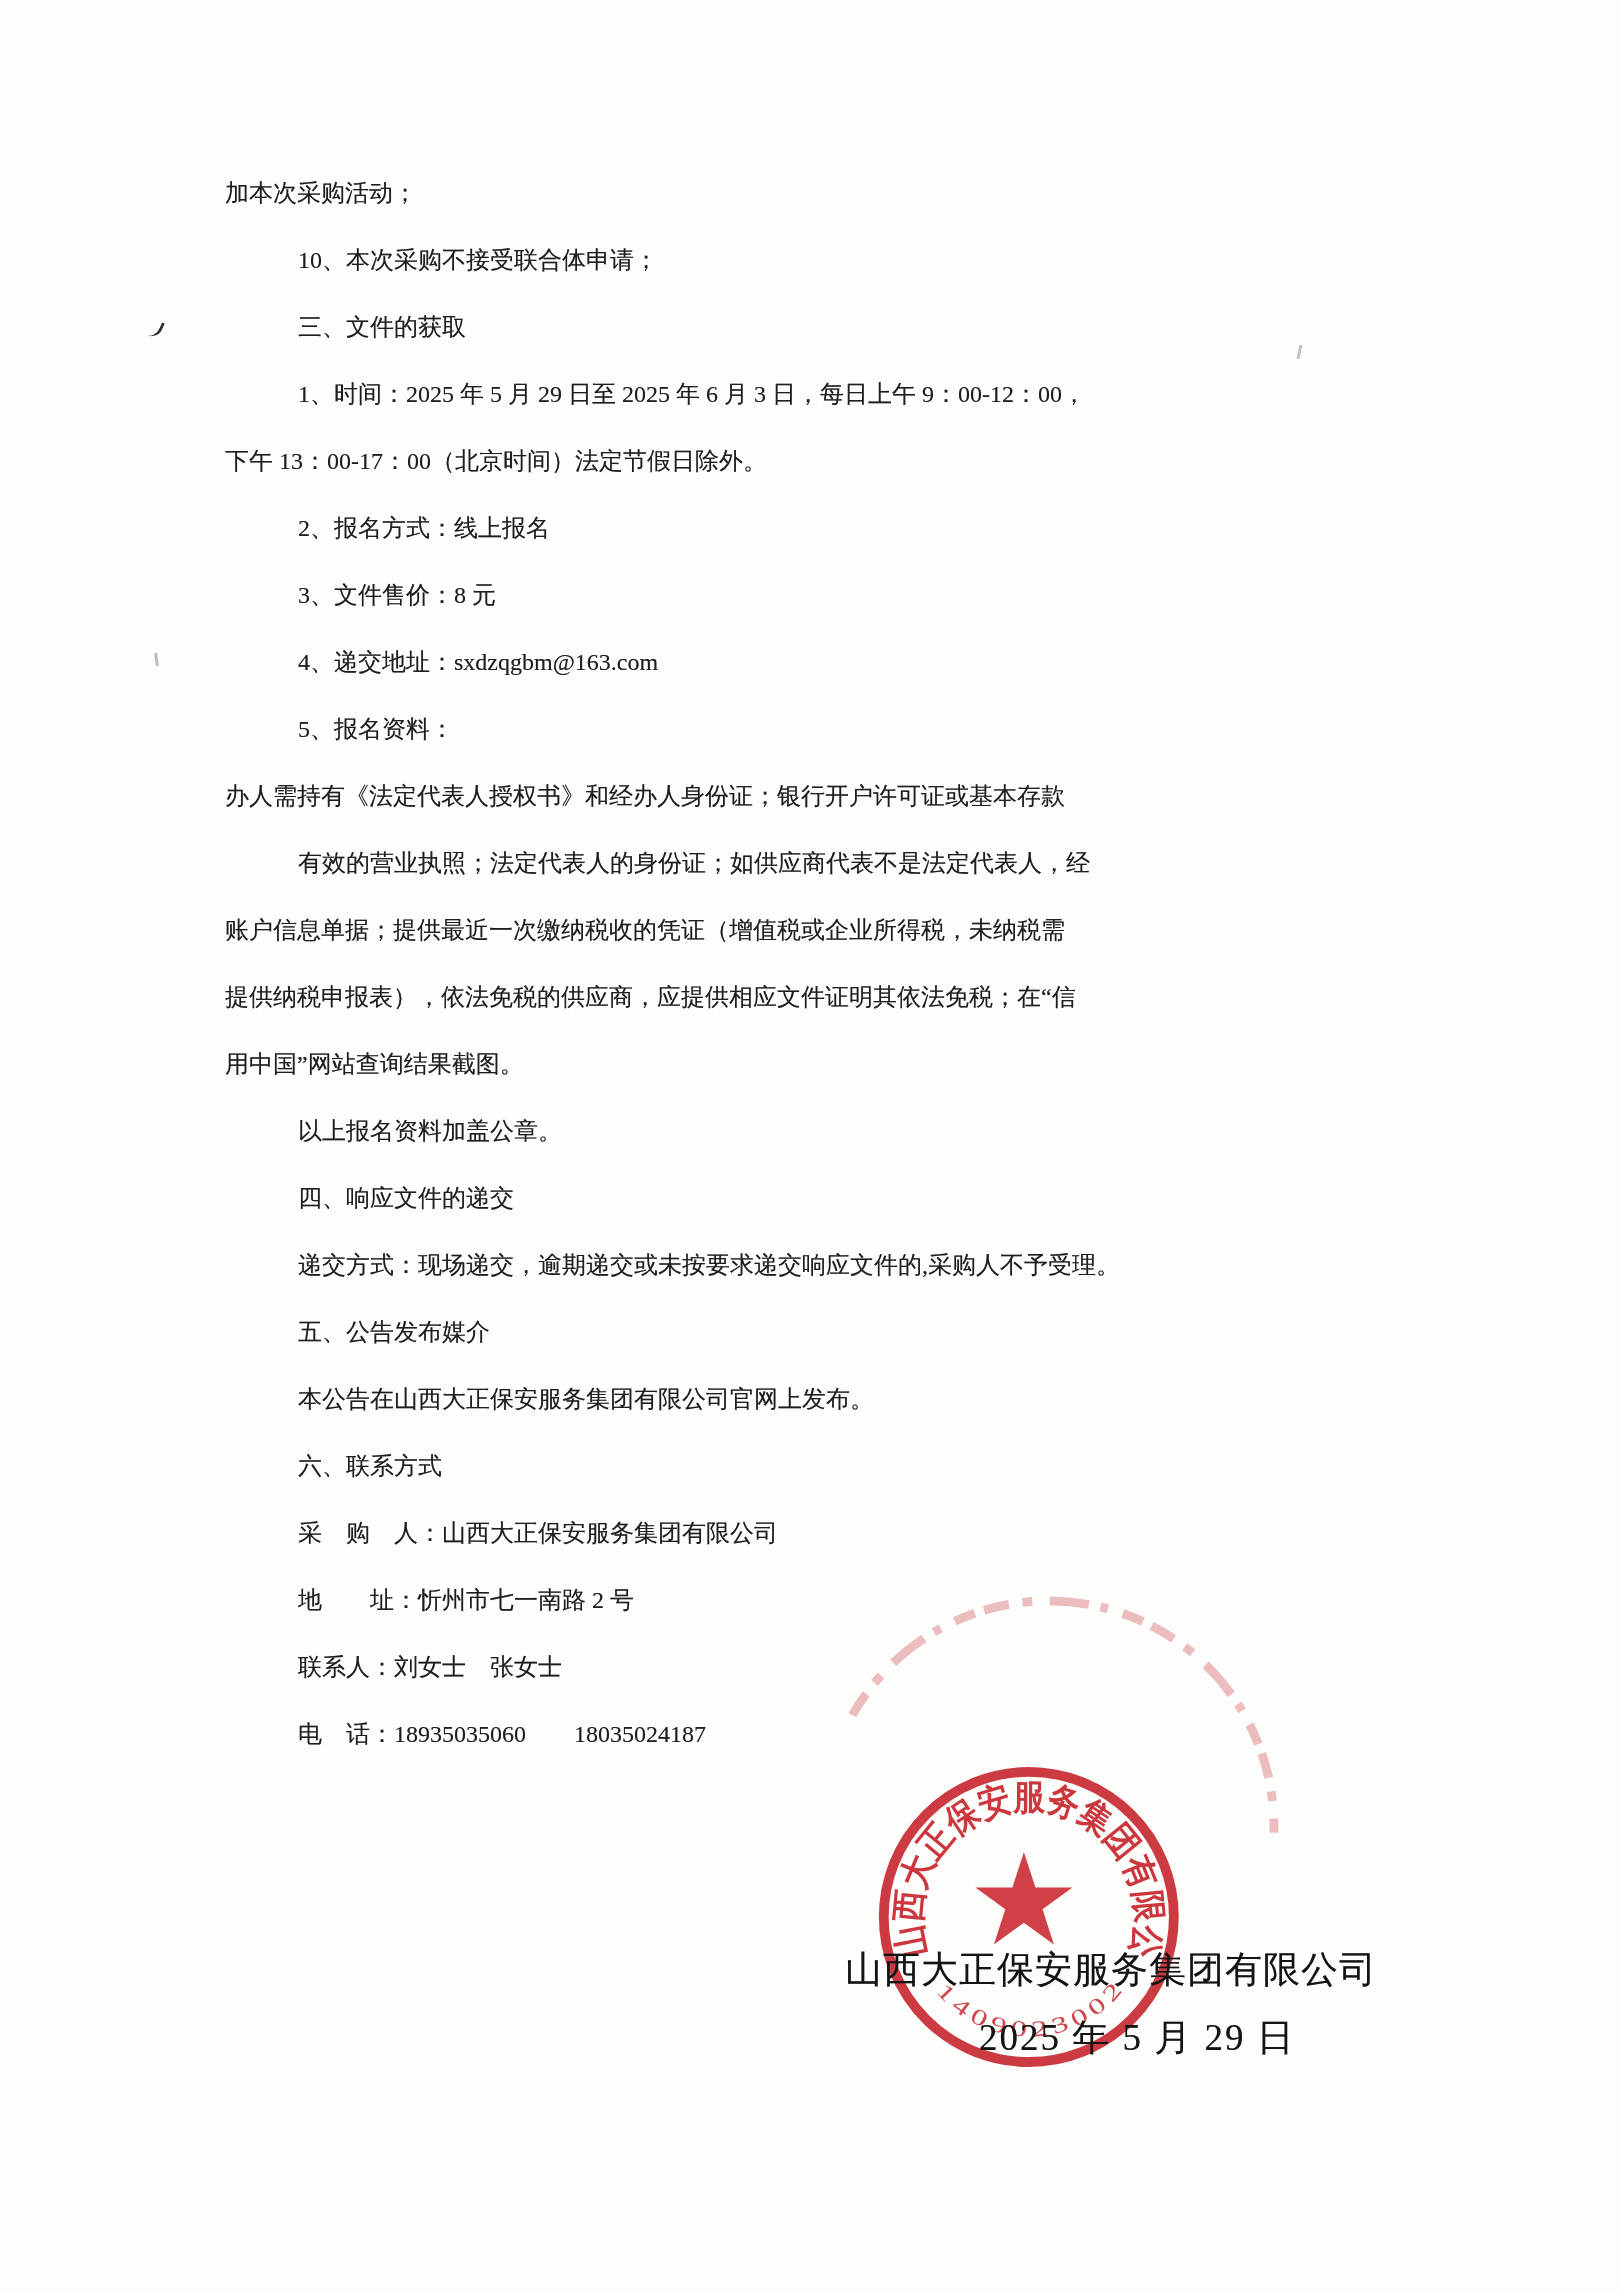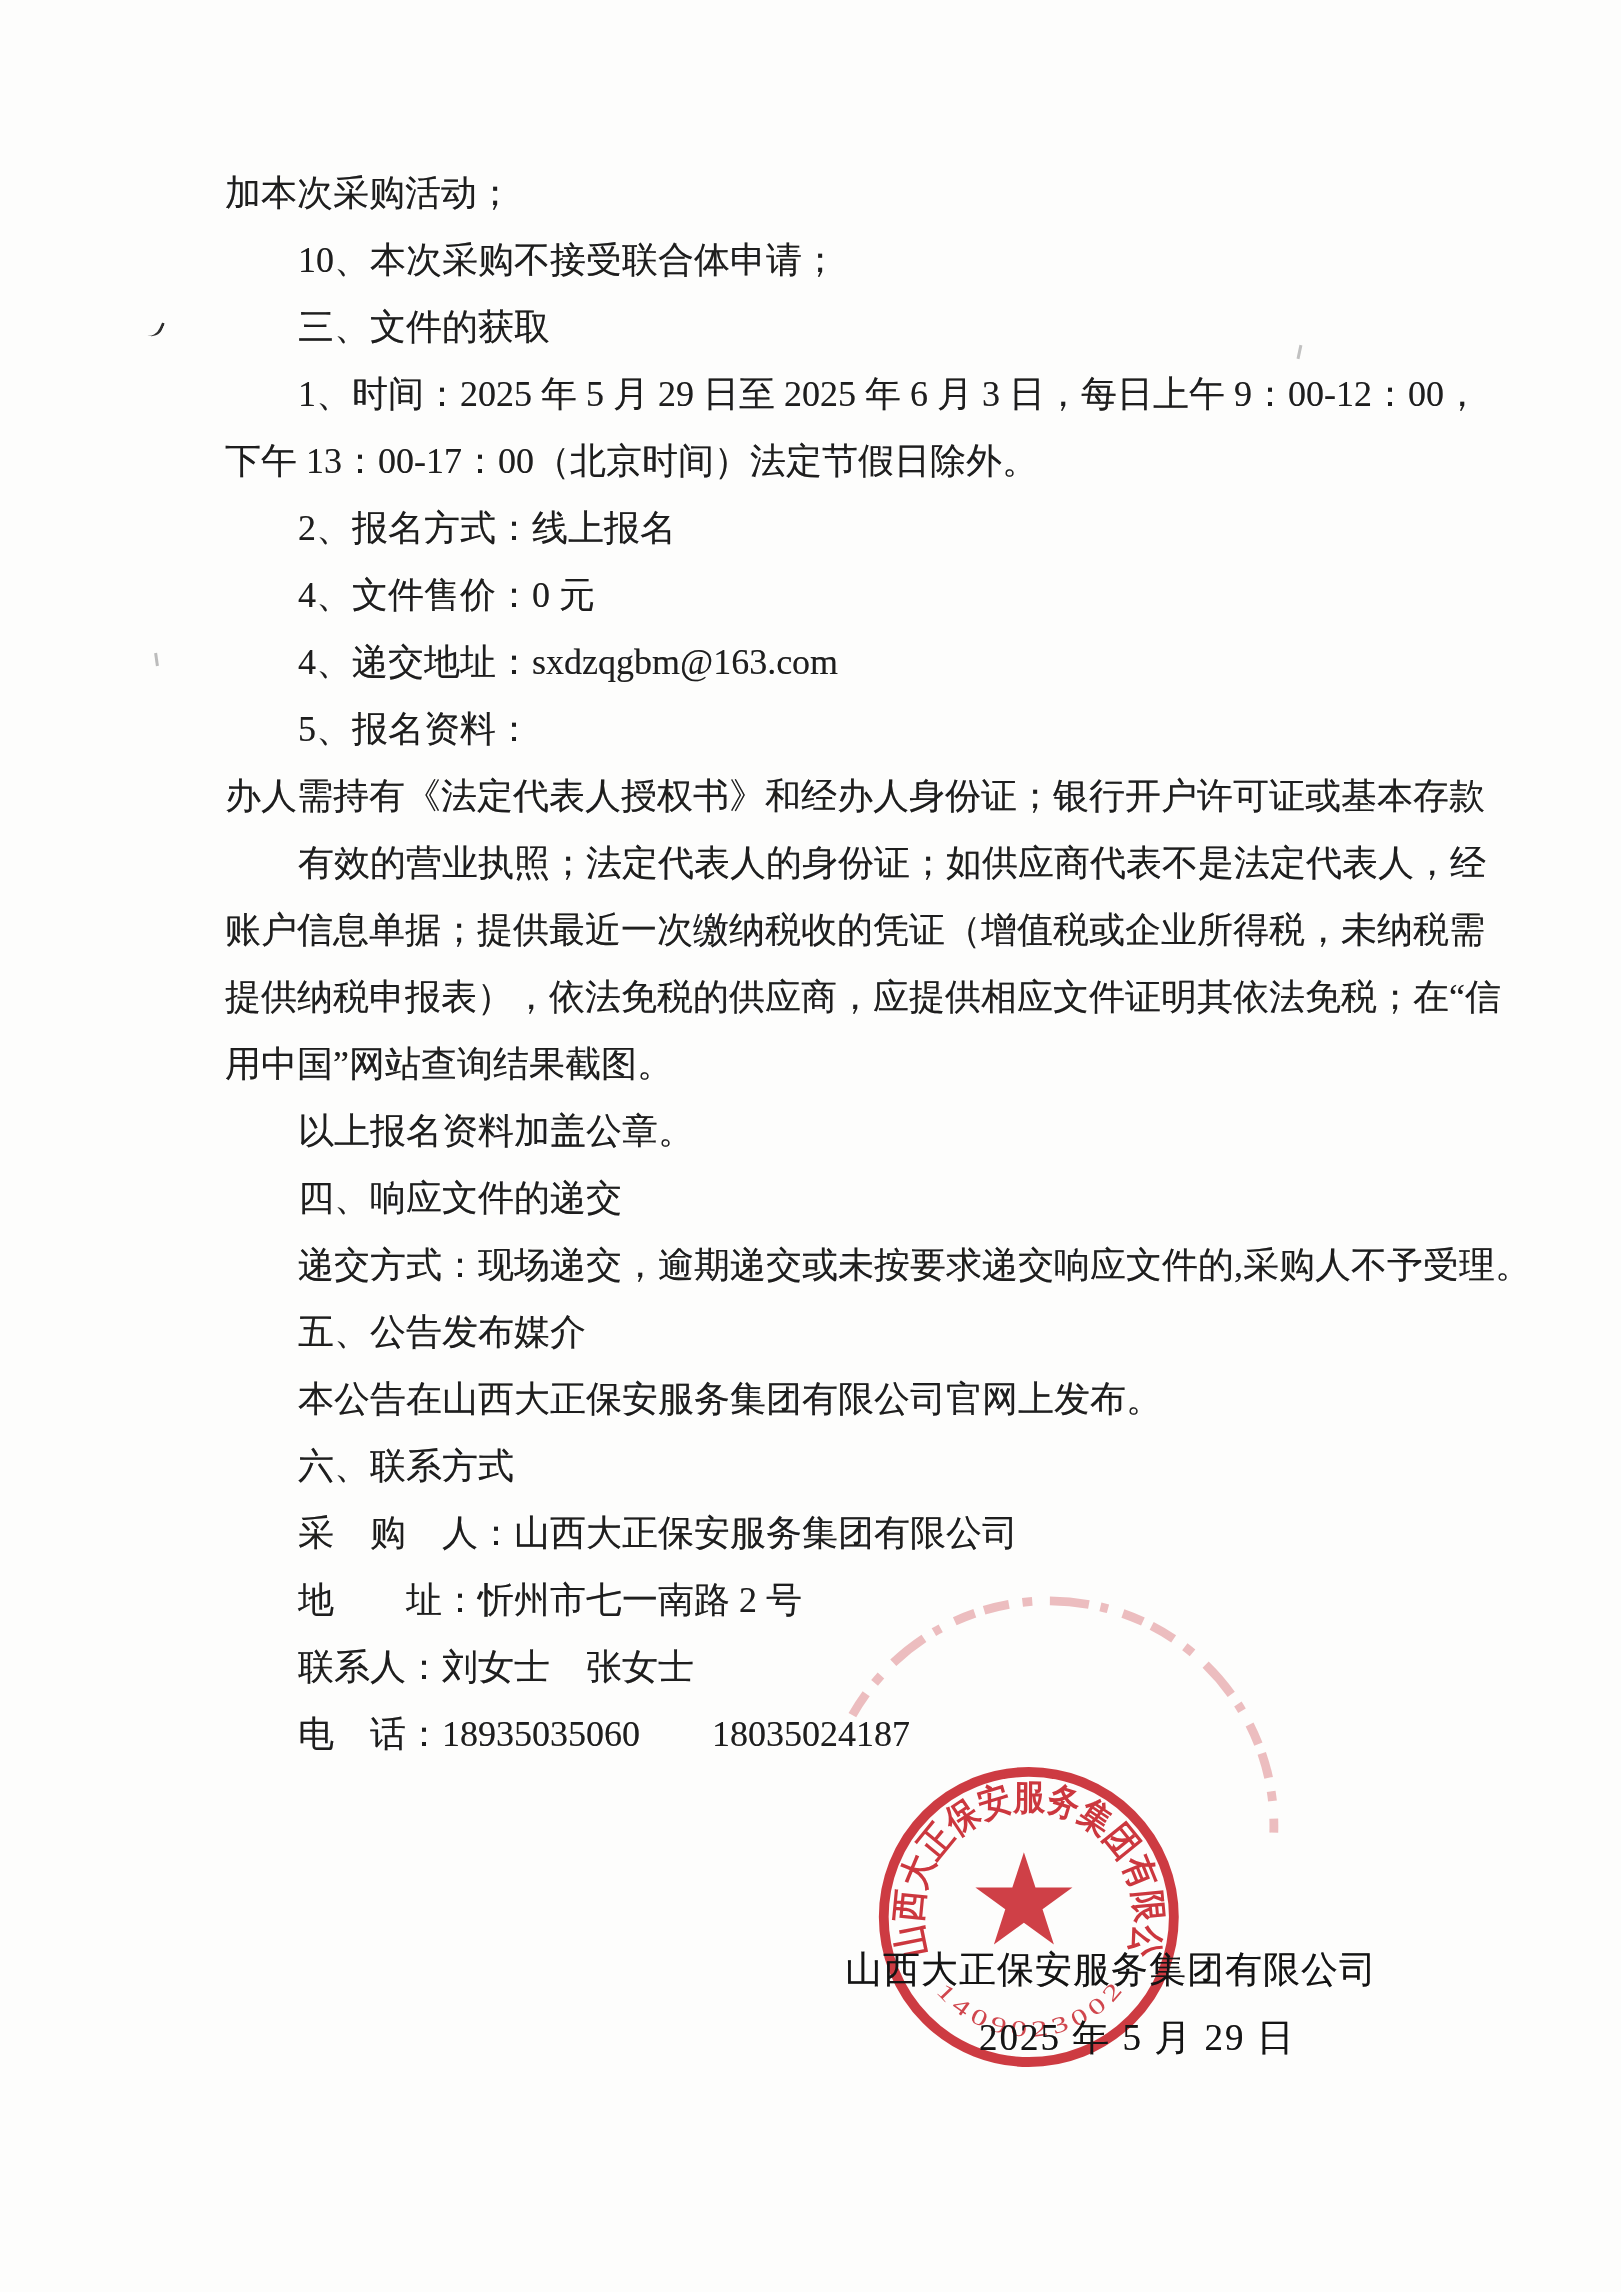--- a/index.html
+++ b/index.html
@@ -10,21 +10,21 @@
     margin:0 auto;
     background:#fdfdfc;
     overflow:hidden;
     font-family:"Liberation Serif", serif;
   }
   
   .doc{
     position:absolute;
     left:225px; top:160px;
     width:1266px;
-    font-size:36px;
+    font-size:24px;
     line-height:67px;
     color:#1e1e1e;
     text-shadow:0 0 0.6px rgba(20,20,20,.45);
   }
   .doc .line{white-space:nowrap;height:67px;}
   .doc .line.indent{padding-left:73px;}
 
   
   .sig-company{
     position:absolute; left:845px; top:1945px;
@@ -68,21 +68,21 @@
 
 <div class="page">
 
   <div class="doc" id="doc">
       <div class="line">加本次采购活动；</div>
       <div class="line indent">10、本次采购不接受联合体申请；</div>
       <div class="line indent">三、文件的获取</div>
       <div class="line indent">1、时间：2025 年 5 月 29 日至 2025 年 6 月 3 日，每日上午 9：00-12：00，</div>
       <div class="line">下午 13：00-17：00（北京时间）法定节假日除外。</div>
       <div class="line indent">2、报名方式：线上报名</div>
-      <div class="line indent">4、文件售价：0 元</div>
+      <div class="line indent">3、文件售价：8 元</div>
       <div class="line indent">4、递交地址：sxdzqgbm@163.com</div>
       <div class="line indent">5、报名资料：</div>
       <div class="line">办人需持有《法定代表人授权书》和经办人身份证；银行开户许可证或基本存款</div>
       <div class="line indent">有效的营业执照；法定代表人的身份证；如供应商代表不是法定代表人，经</div>
       <div class="line">账户信息单据；提供最近一次缴纳税收的凭证（增值税或企业所得税，未纳税需</div>
       <div class="line">提供纳税申报表），依法免税的供应商，应提供相应文件证明其依法免税；在“信</div>
       <div class="line">用中国”网站查询结果截图。</div>
       <div class="line indent">以上报名资料加盖公章。</div>
       <div class="line indent">四、响应文件的递交</div>
       <div class="line indent">递交方式：现场递交，逾期递交或未按要求递交响应文件的,采购人不予受理。</div>

